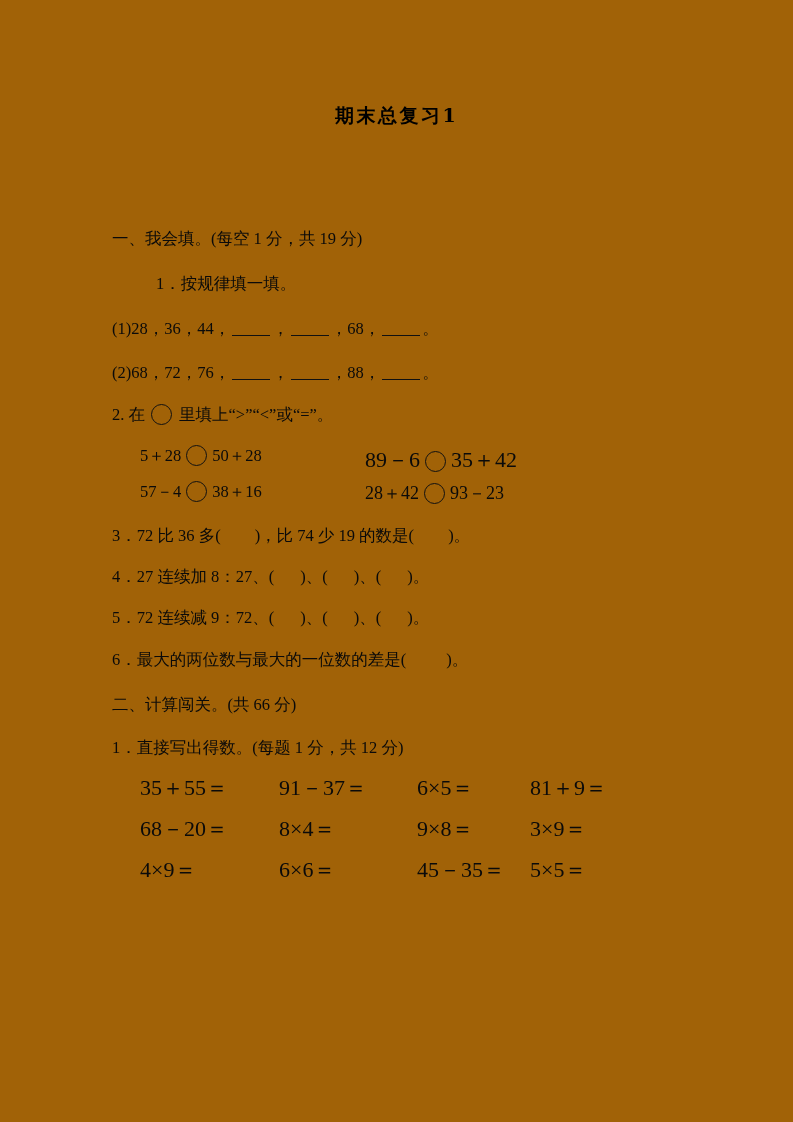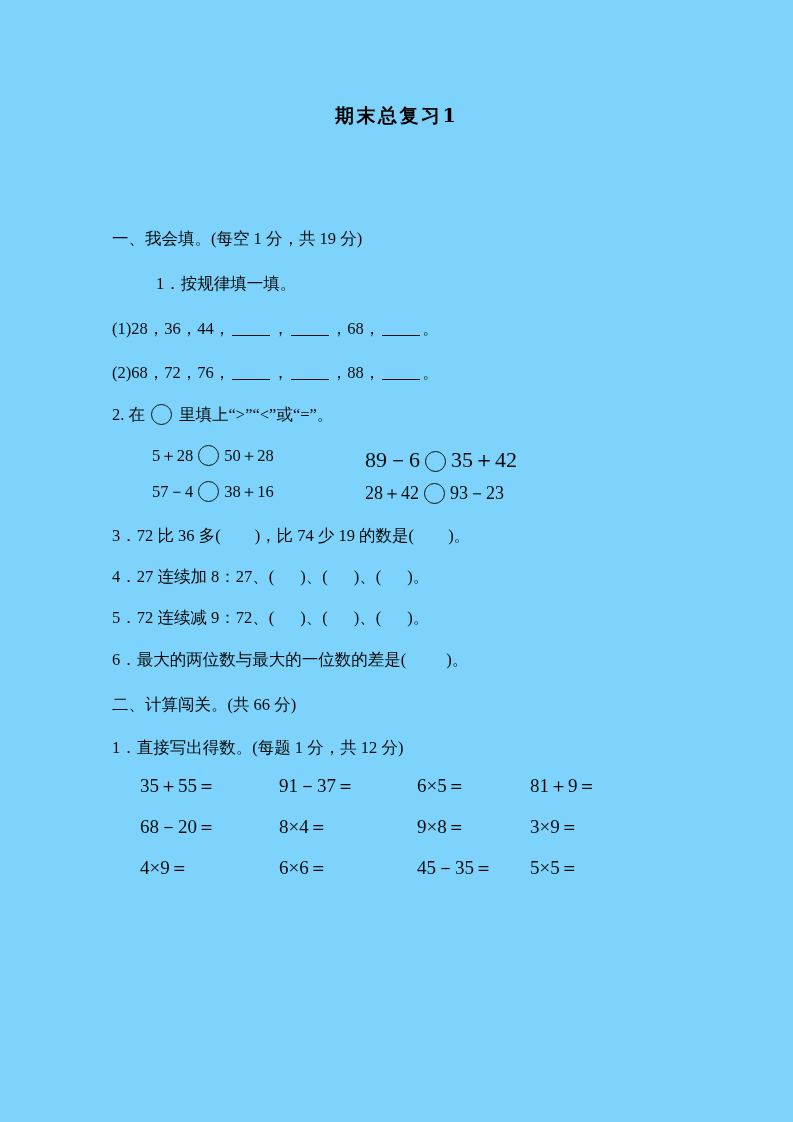--- a/index.html
+++ b/index.html
@@ -5,21 +5,21 @@
 <style>
   html, body {
     margin: 0;
     padding: 0;
     background: #ffffff;
   }
   .page {
     position: relative;
     width: 793px;
     height: 1122px;
-    background: #7dd3fc;
+    background: #a16207;
     margin: 0 auto;
     overflow: hidden;
     font-family: "Liberation Serif", "DejaVu Serif", serif;
     color: #0a0a0a;
     -webkit-font-smoothing: antialiased;
   }
 
   
   .doc-title {
     position: absolute;
@@ -67,25 +67,25 @@
     border-radius: 50%;
     vertical-align: -5px;
     margin: 0 5px;
     box-sizing: border-box;
   }
   .circ.head { margin: 0 7px 0 6px; }
 
   .cjk { font-family: Liberation Serif, serif; }
 
   
-  .cmp-col-1 { position: absolute; left: 40px; white-space: nowrap; }
+  .cmp-col-1 { position: absolute; left: 28px; white-space: nowrap; }
   .cmp-col-2 { position: absolute; left: 253px; white-space: nowrap; }
 
   
-  .calc-cell { position: absolute; white-space: nowrap; font-size: 19px; }
+  .calc-cell { position: absolute; white-space: nowrap; font-size: 22px; }
 
   .num { font-family: "Liberation Serif", "DejaVu Serif", serif; }
 </style>
 </head>
 <body>
 
 <div class="page">
 
   <div class="doc-title">期末总复习1</div>
 

